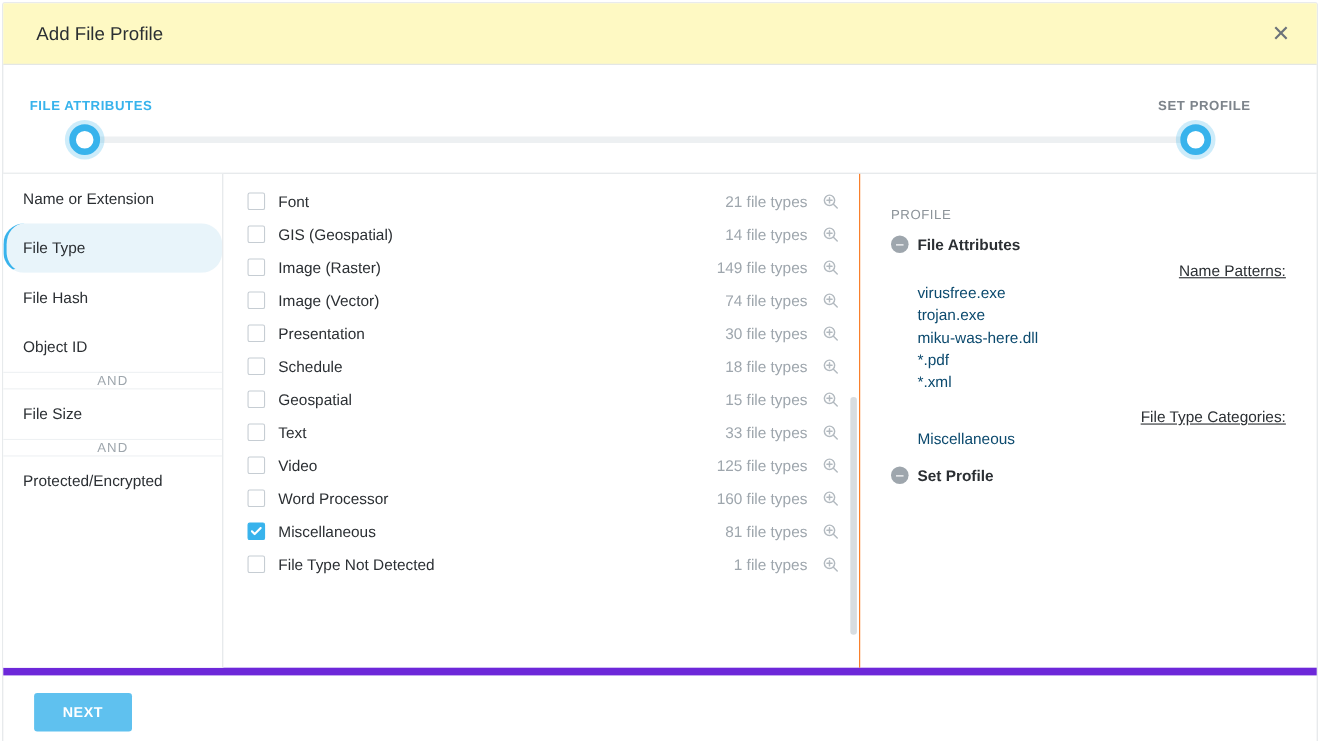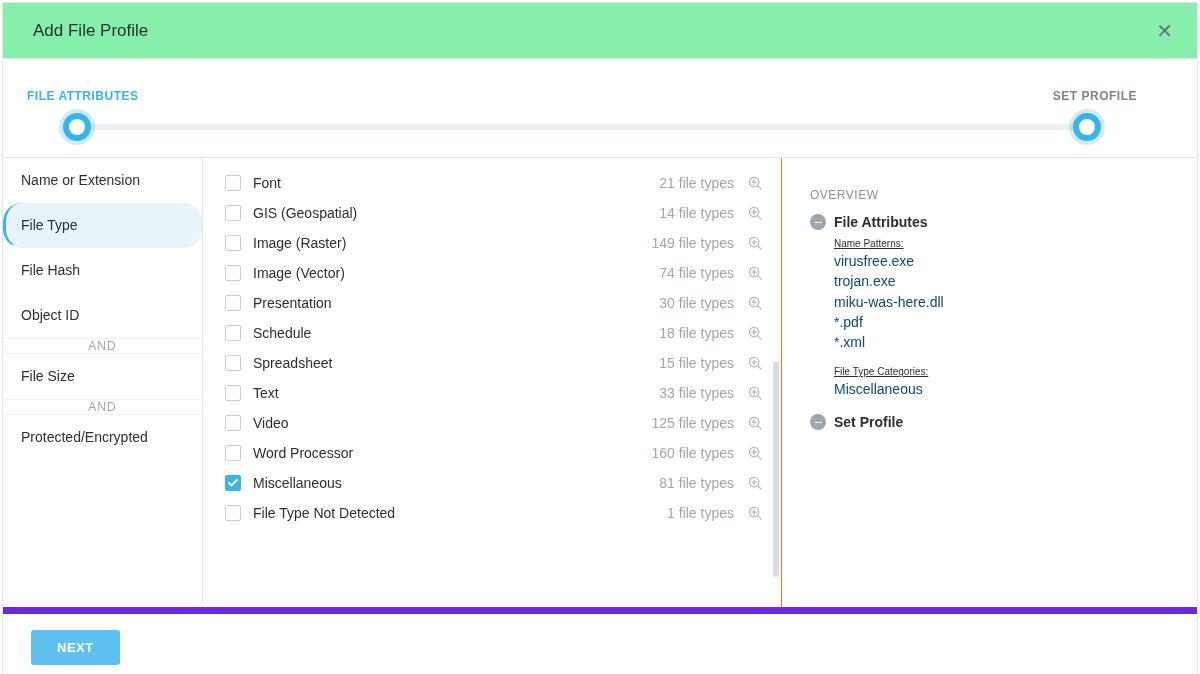--- a/index.html
+++ b/index.html
@@ -11,21 +11,21 @@
 }
 .modal {
   width: 1196px;
   margin: 2px auto;
   border: 1px solid #e2e5e8;
   border-radius: 2px;
   background: #fff;
 }
 .modal-header {
   height: 56px;
-  background: #86efac;
+  background: #fef9c3;
   border-bottom: 1px solid #e2e5e8;
   display: flex;
   align-items: center;
   padding: 0 30px;
   position: relative;
 }
 .modal-title {
   font-size: 17px;
   font-weight: 400;
   color: #2b2f33;
@@ -209,23 +209,24 @@
 .ov-heading {
   font-weight: bold;
   font-size: 14px;
   color: #2b2f33;
 }
 .ov-block {
   margin: 6px 0 14px 24px;
 }
 .ov-subhead {
   text-decoration: underline;
-  font-size: 10px;
+  font-size: 14px;
   color: #2b2f33;
   margin-bottom: 2px;
+  text-align: right;
 }
 .ov-value {
   font-size: 14px;
   color: #0c4a6e;
   line-height: 1.45;
 }
 .footer {
   border-top: 7px solid #6d28d9;
   padding: 16px 28px;
   display: flex;
@@ -353,21 +354,21 @@
                 <svg width="15" height="15" viewBox="0 0 16 16">
                   <circle cx="6.5" cy="6.5" r="5" stroke="currentColor" stroke-width="1.4" fill="none"></circle>
                   <line x1="10.3" y1="10.3" x2="14" y2="14" stroke="currentColor" stroke-width="1.4" stroke-linecap="round"></line>
                   <line x1="6.5" y1="4" x2="6.5" y2="9" stroke="currentColor" stroke-width="1.4" stroke-linecap="round"></line>
                   <line x1="4" y1="6.5" x2="9" y2="6.5" stroke="currentColor" stroke-width="1.4" stroke-linecap="round"></line>
                 </svg>
               </span>
             </div>
             <div class="file-row">
               <span class="checkbox"></span>
-              <span class="file-label">Spreadsheet</span>
+              <span class="file-label">Geospatial</span>
               <span class="file-count">15 file types</span>
               <span class="zoom-icon">
                 <svg width="15" height="15" viewBox="0 0 16 16">
                   <circle cx="6.5" cy="6.5" r="5" stroke="currentColor" stroke-width="1.4" fill="none"></circle>
                   <line x1="10.3" y1="10.3" x2="14" y2="14" stroke="currentColor" stroke-width="1.4" stroke-linecap="round"></line>
                   <line x1="6.5" y1="4" x2="6.5" y2="9" stroke="currentColor" stroke-width="1.4" stroke-linecap="round"></line>
                   <line x1="4" y1="6.5" x2="9" y2="6.5" stroke="currentColor" stroke-width="1.4" stroke-linecap="round"></line>
                 </svg>
               </span>
             </div>
@@ -441,21 +442,21 @@
               </span>
             </div>
           </div>
       </div>
       <div class="scrollbar-track">
         <div class="scrollbar-thumb" style="top:45%; height:50%;"></div>
       </div>
     </div>
 
     <div class="overview">
-      <div class="overview-title">OVERVIEW</div>
+      <div class="overview-title">PROFILE</div>
 
       <div class="ov-section">
         <span class="ov-minus">−</span>
         <span class="ov-heading">File Attributes</span>
       </div>
       <div class="ov-block">
         <div class="ov-subhead">Name Patterns:</div>
         <div class="ov-value">virusfree.exe</div>
         <div class="ov-value">trojan.exe</div>
         <div class="ov-value">miku-was-here.dll</div>

